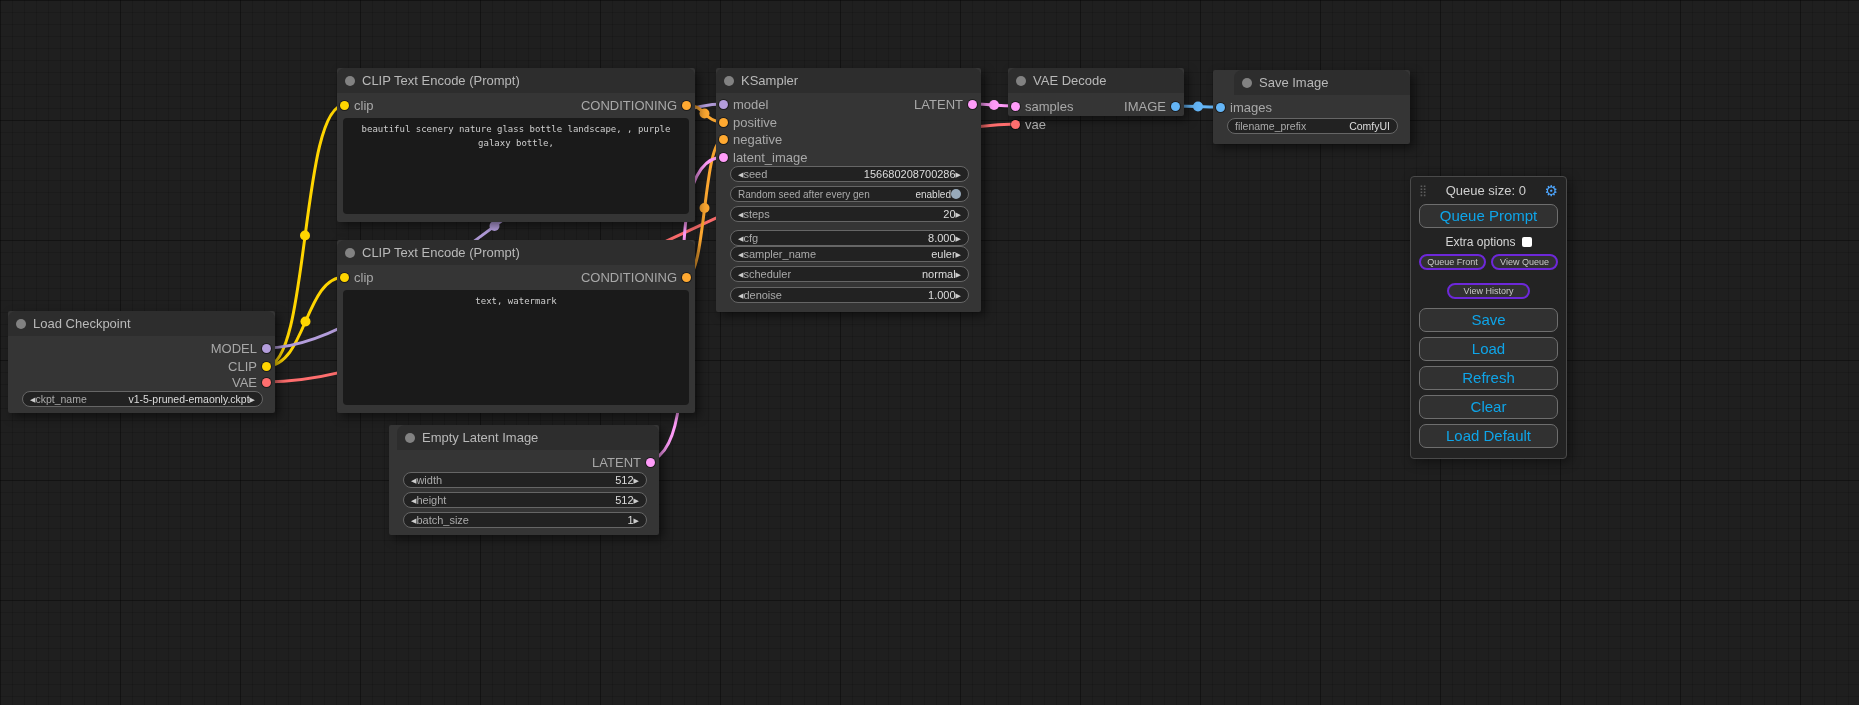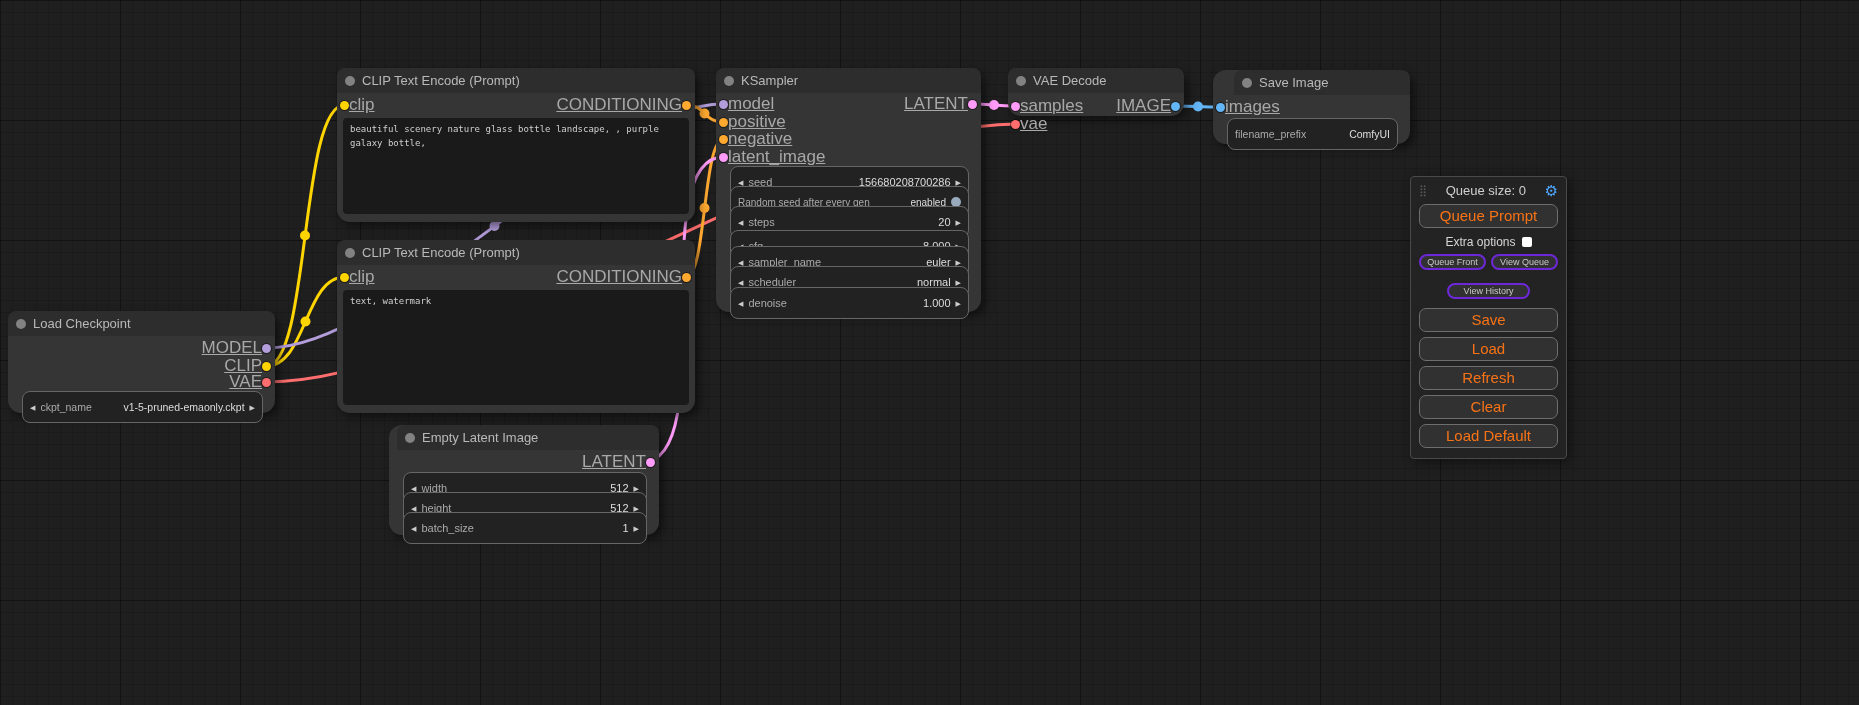--- a/index.html
+++ b/index.html
@@ -10,39 +10,40 @@
       linear-gradient(rgba(0,0,0,0.28) 1px, transparent 1px),
       linear-gradient(90deg, rgba(0,0,0,0.28) 1px, transparent 1px),
       linear-gradient(rgba(0,0,0,0.14) 1px, transparent 1px),
       linear-gradient(90deg, rgba(0,0,0,0.14) 1px, transparent 1px);
     background-size:120px 120px, 120px 120px, 12px 12px, 12px 12px;
     font-family:"Liberation Sans", sans-serif;
   }
   .wires { position:absolute; left:0; top:0; z-index:1; }
 
   .node {
-    position:absolute; z-index:2; background:#353535; border-radius:13px;
+    position:absolute; z-index:2; background:#353535; border-radius:2px;
     box-shadow:4px 4px 10px rgba(0,0,0,0.5);
+    text-align:center;
   }
   .node-header {
     height:25px; display:flex; align-items:center; gap:7px;
     padding:0 10px 0 8px; background:#2d2d2d; border-radius:8px 8px 0 0;
   }
   .collapse-dot { width:10px; height:10px; border-radius:50%; background:#828282; flex:none; }
   .node-title-text { font-size:13px; color:#b9b9b9; white-space:nowrap; }
 
-  .slot { position:absolute; height:14px; display:flex; align-items:center; font-size:17px; color:#a8a8a8; white-space:nowrap;text-decoration:underline; }
+  .slot { position:absolute; height:14px; display:flex; align-items:center; gap:5px; font-size:13px; color:#a8a8a8; white-space:nowrap; }
   .slot.in { left:3px; }
   .slot.out { right:4px; }
   .slot-dot { width:9px; height:9px; border-radius:50%; flex:none; box-shadow:0 0 0 1px rgba(0,0,0,0.45); }
 
   .widget {
-    position:absolute; left:14px; right:12px; height:32px; box-sizing:border-box;
+    position:absolute; left:14px; right:12px; height:16px; box-sizing:border-box;
     background:#222; border:1px solid #666; border-radius:8px;
-    display:flex; align-items:center; gap:5px; padding:0 7px;
+    display:flex; align-items:center; padding:0 7px;
     font-size:11px; color:#aaa; white-space:nowrap;
   }
   .widget .wvalue { margin-left:auto; color:#ddd; }
   .widget .arrow { font-size:7px; color:#ccc; line-height:1; flex:none; cursor:pointer; }
   .widget.toggle { font-size:10px; }
   .knob { width:10px; height:10px; border-radius:50%; flex:none; cursor:pointer; }
 
   .node-text {
     position:absolute; left:6px; right:6px; bottom:8px; box-sizing:border-box;
     background:#1a1a1a; border-radius:4px; padding:5px 7px;
@@ -55,21 +56,21 @@
     background:#232323; border:1px solid #4a4a4a; border-radius:4px;
     padding:6px 8px 10px; color:#ddd; box-shadow:3px 3px 12px rgba(0,0,0,0.45);
   }
   .menu-header { display:flex; align-items:center; justify-content:space-between; margin-bottom:6px; }
   .drag-handle { color:#5c5c5c; font-size:11px; cursor:move; }
   .queue-size { font-size:13px; color:#cfcfcf; }
   .gear { font-size:15px; line-height:1; cursor:pointer; }
   .menu button { font-family:inherit; display:block; cursor:pointer; }
   .btn {
     width:100%; background:#313131; border:1px solid #6e6e6e; border-radius:7px;
-    color:#f97316; font-size:15px; padding:2px 0 3px; text-align:center; margin-top:5px;
+    color:#0ea5e9; font-size:15px; padding:2px 0 3px; text-align:center; margin-top:5px;
   }
   .btn.queue-prompt { margin-top:2px; margin-bottom:2px; }
   .extra-row { display:flex; align-items:center; justify-content:center; gap:6px; font-size:12px; margin:7px 0 5px; color:#d6d6d6; }
   .checkbox { width:10px; height:10px; background:#ffffff; border-radius:2px; display:inline-block; cursor:pointer; }
   .small-row { display:flex; gap:5px; margin-top:3px; }
   .btn-sm {
     flex:1; background:#313131; border:2px solid #6d28d9; border-radius:8px;
     color:#c8c8c8; font-size:9px; padding:1px 0;
   }
   .btn-sm.view-history { flex:none; width:60%; margin:13px auto 0; }

